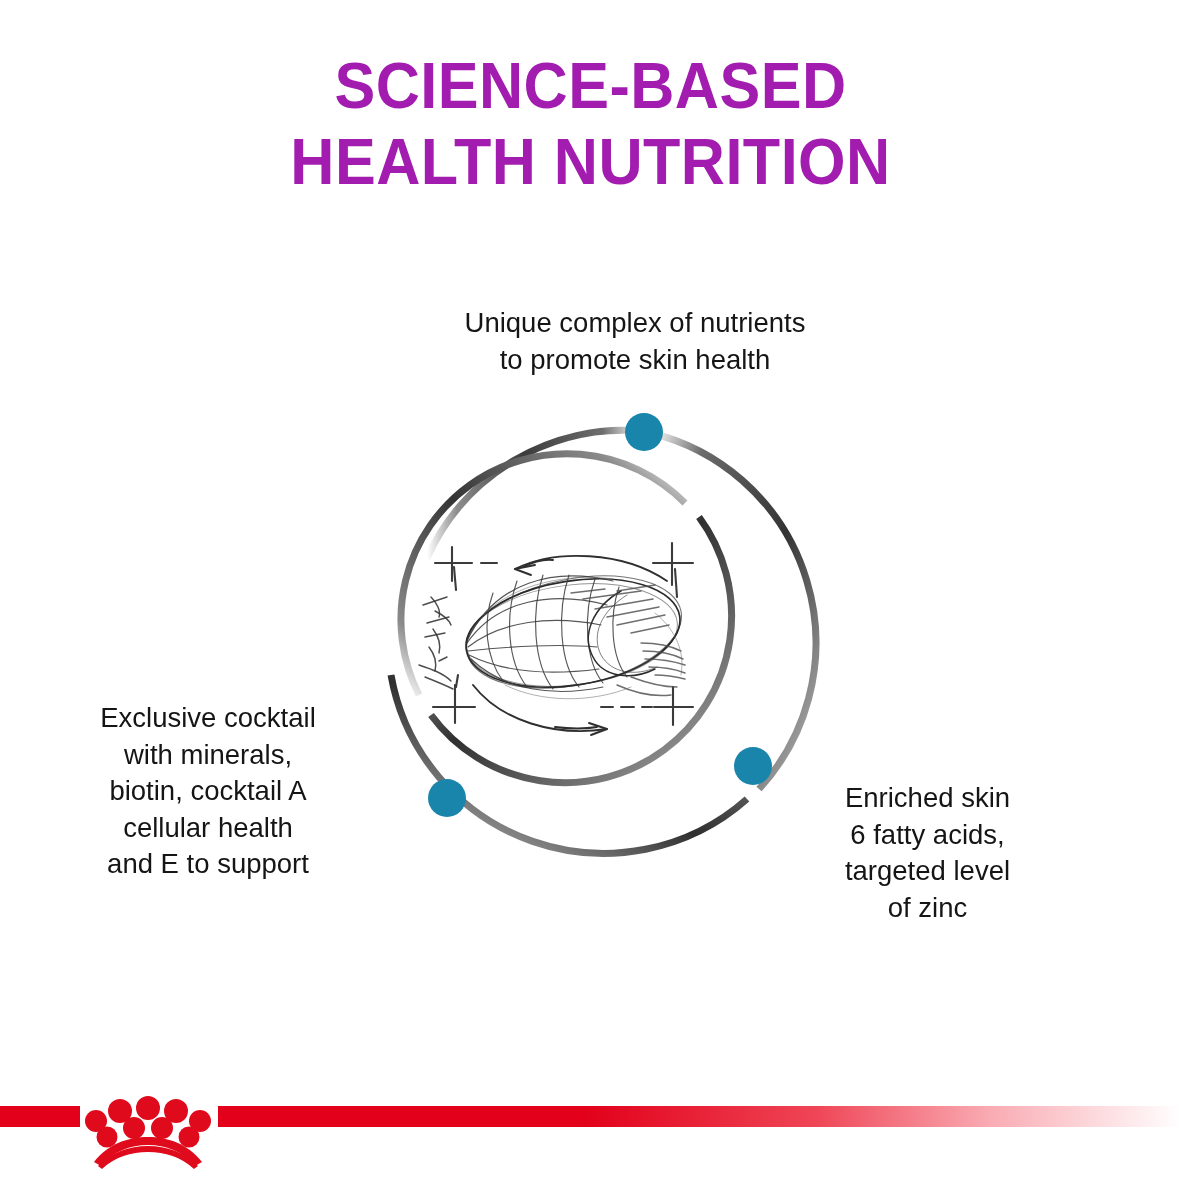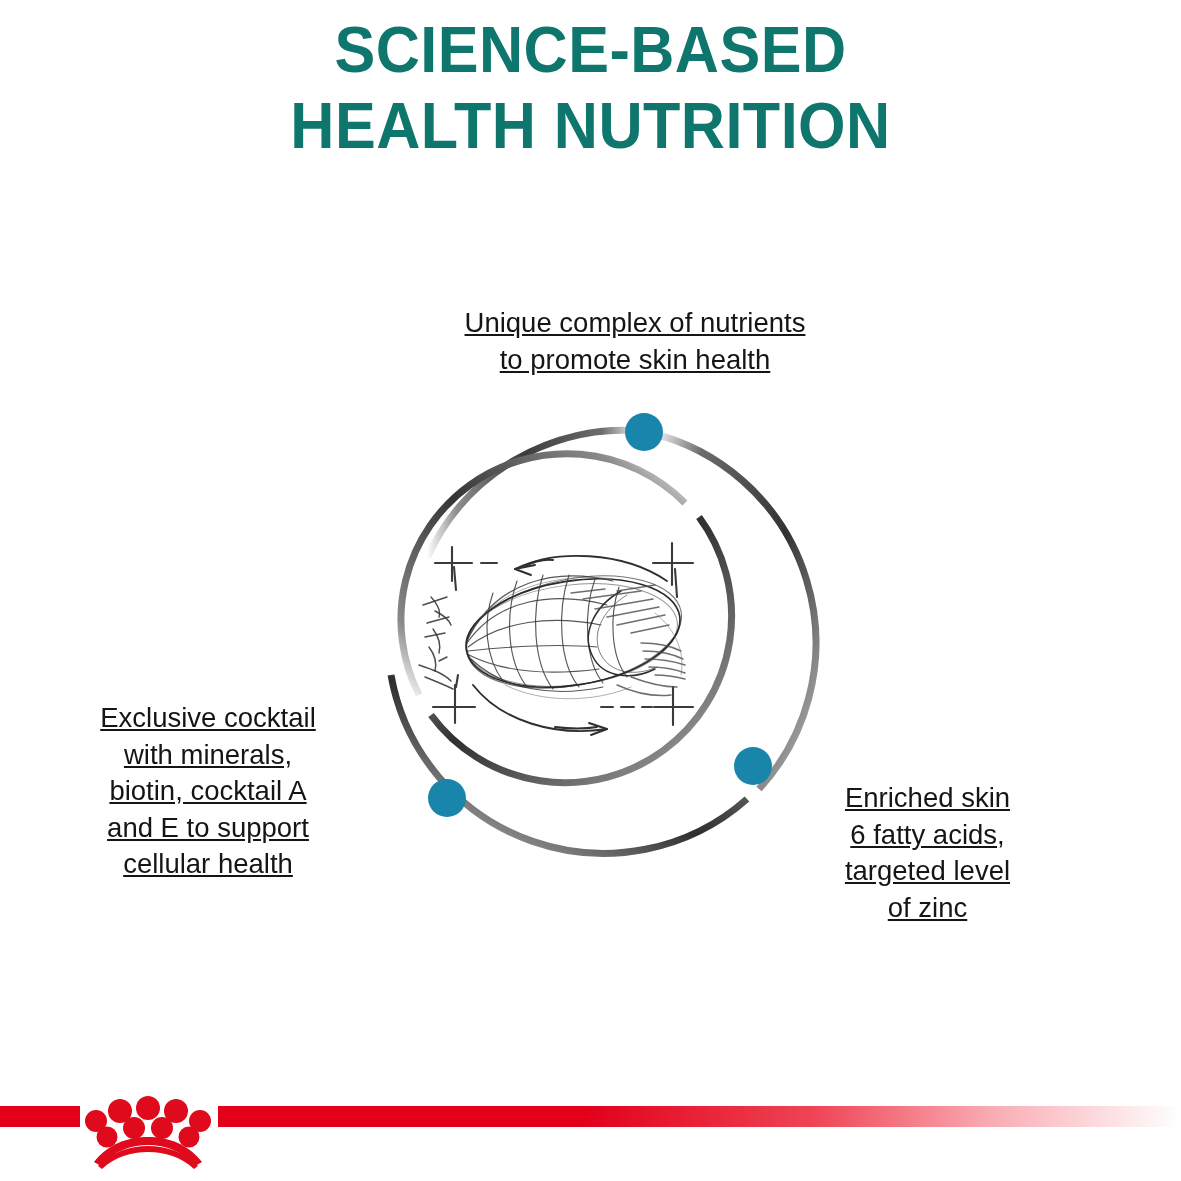--- a/index.html
+++ b/index.html
@@ -15,45 +15,44 @@
     overflow: hidden;
     font-family: "Liberation Sans", "DejaVu Sans", sans-serif;
     color: #1a1a1a;
     -webkit-font-smoothing: antialiased;
   }
 
   
   .headline {
     position: absolute;
     left: 0;
-    top: 12px;
+    top: 48px;
     width: 1181px;
     text-align: center;
-    color: #0f766e;
+    color: #a21caf;
     font-family: "Liberation Sans Narrow", "Liberation Sans", sans-serif;
     font-weight: bold;
     font-size: 65px;
     line-height: 1.17;
     letter-spacing: 0.5px;
   }
   .headline .hl-line {
     display: block;
     transform: scaleX(0.94);
     transform-origin: center;
   }
 
   
   .callout {
     position: absolute;
     font-size: 27.5px;
     line-height: 1.33;
     color: #151515;
     text-align: center;
     font-weight: 400;
-    text-decoration: underline;
   }
   .callout .ln { display: block; white-space: nowrap; }
 
   #callout-top   { left: 340px; top: 305px;  width: 590px; }
   #callout-left  { left: 38px;  top: 700px;  width: 340px; }
   #callout-right { left: 790px; top: 780px;  width: 275px; }
 
   
   #diagram {
     position: absolute;
@@ -107,22 +106,22 @@
 
 <div class="callout" id="callout-top">
   <span class="ln">Unique complex of nutrients</span>
   <span class="ln">to promote skin health</span>
 </div>
 
 <div class="callout" id="callout-left">
   <span class="ln">Exclusive cocktail</span>
   <span class="ln">with minerals,</span>
   <span class="ln">biotin, cocktail A</span>
+  <span class="ln">cellular health</span>
   <span class="ln">and E to support</span>
-  <span class="ln">cellular health</span>
 </div>
 
 <div class="callout" id="callout-right">
   <span class="ln">Enriched skin</span>
   <span class="ln">6 fatty acids,</span>
   <span class="ln">targeted level</span>
   <span class="ln">of zinc</span>
 </div>
 
 <div id="diagram">

